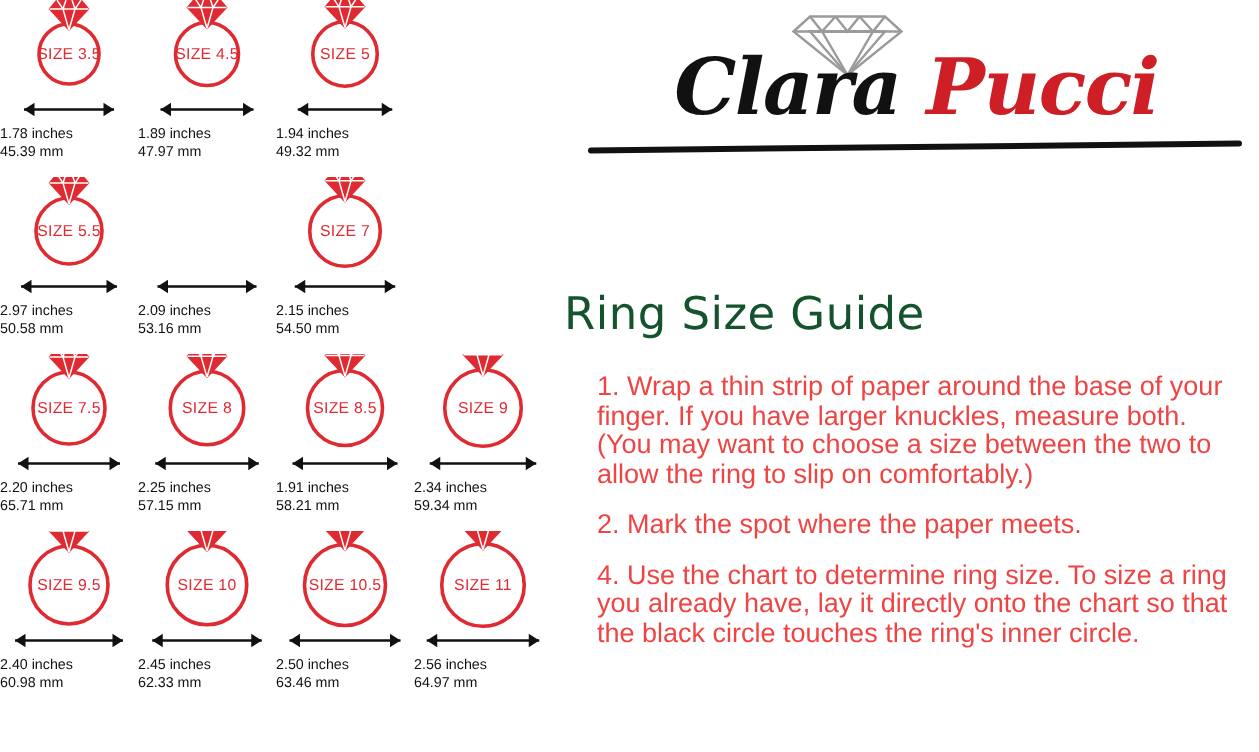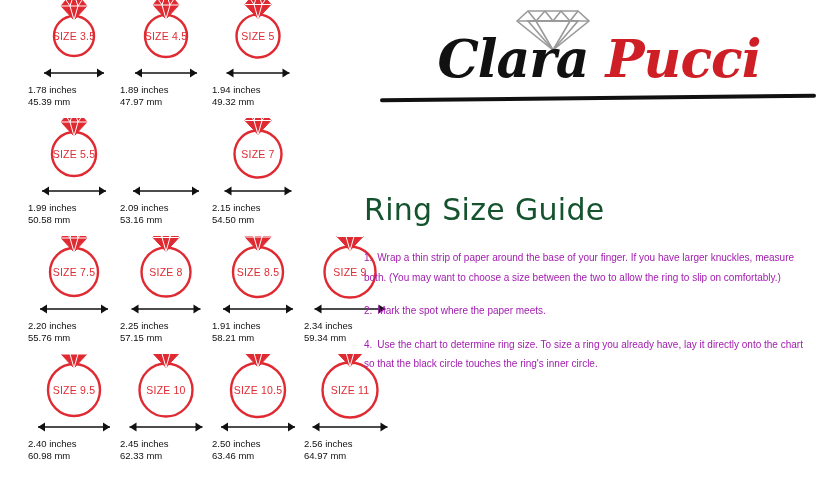--- a/index.html
+++ b/index.html
@@ -19,21 +19,20 @@
     height: 501px;
   }
 
   
   .chart {
     position: absolute;
     left: 0;
     top: 0;
     width: 368px;
     height: 501px;
-    padding-left: 28px;
   }
   .chart-row {
     display: flex;
     width: 368px;
     height: 118px;
   }
   .ring-cell {
     width: 92px;
     height: 118px;
     position: relative;
@@ -73,21 +72,21 @@
     width: 92px;
     text-align: left;
     font-size: 9.5px;
     line-height: 12px;
     color: #111111;
   }
 
   
   .right {
     position: absolute;
-    left: 352px;
+    left: 364px;
     top: 0;
     width: 471px;
     height: 356px;
   }
   .logo {
     position: absolute;
     left: 10px;
     top: 6px;
     width: 460px;
     height: 100px;
@@ -132,25 +131,26 @@
     font-family: "DejaVu Sans", sans-serif;
     letter-spacing: 0.3px;
   }
   .steps {
     position: absolute;
     left: 12px;
     top: 248px;
     width: 450px;
   }
   .step {
-    font-size: 10px;
+    font-size: 18px;
     line-height: 19.5px;
-    color: #a21caf;
+    color: #ef4444;
     margin-bottom: 14px;
     font-family: "Liberation Sans", sans-serif;
+    margin-left: 22px;
   }
   .step .num { margin-right: 5px; }
 </style>
 </head>
 <body>
 
 <div class="page">
 
   <div class="chart">
     <div class="chart-row" id="row0">
@@ -221,21 +221,21 @@
               <path d="M33,4 L59,4 M38,-2 L42,4 L46,18 M54,-2 L50,4 L46,18 M42,4 L44,-2 M50,4 L48,-2" fill="none" stroke="#ffffff" stroke-width="1"></path>
             </svg>
             <div class="ring-label">SIZE 5.5</div>
           </div>
           <div class="arrow-wrap"><svg width="92" height="14" viewBox="0 0 92 14">
               <path d="M14,7 L78,7" stroke="#111111" stroke-width="1.6"></path>
               <path d="M14,7 L21,2.5 L21,11.5 Z" fill="#111111"></path>
               <path d="M78,7 L71,2.5 L71,11.5 Z" fill="#111111"></path>
             </svg></div>
           <div class="measure">
-            <div>1.99 inches</div>
+            <div>2.97 inches</div>
             <div>50.58 mm</div>
           </div>
         </div>
         <div class="ring-cell">
           <div class="arrow-wrap"><svg width="92" height="14" viewBox="0 0 92 14">
               <path d="M13,7 L79,7" stroke="#111111" stroke-width="1.6"></path>
               <path d="M13,7 L20,2.5 L20,11.5 Z" fill="#111111"></path>
               <path d="M79,7 L72,2.5 L72,11.5 Z" fill="#111111"></path>
             </svg></div>
           <div class="measure">
@@ -273,21 +273,21 @@
             </svg>
             <div class="ring-label">SIZE 7.5</div>
           </div>
           <div class="arrow-wrap"><svg width="92" height="14" viewBox="0 0 92 14">
               <path d="M12,7 L80,7" stroke="#111111" stroke-width="1.6"></path>
               <path d="M12,7 L19,2.5 L19,11.5 Z" fill="#111111"></path>
               <path d="M80,7 L73,2.5 L73,11.5 Z" fill="#111111"></path>
             </svg></div>
           <div class="measure">
             <div>2.20 inches</div>
-            <div>55.76 mm</div>
+            <div>65.71 mm</div>
           </div>
         </div>
         <div class="ring-cell">
           <div class="ring-art">
             <svg class="ring-svg" width="92" height="72" viewBox="0 0 92 72">
               <circle cx="46" cy="36" r="24.5" fill="none" stroke="#e02a32" stroke-width="2.4"></circle>
               <path d="M33,1.5 L38,-4.5 L54,-4.5 L59,1.5 L46,15.5 Z" fill="#e02a32" stroke="#e02a32" stroke-width="1"></path>
               <path d="M33,1.5 L59,1.5 M38,-4.5 L42,1.5 L46,15.5 M54,-4.5 L50,1.5 L46,15.5 M42,1.5 L44,-4.5 M50,1.5 L48,-4.5" fill="none" stroke="#ffffff" stroke-width="1"></path>
             </svg>
             <div class="ring-label">SIZE 8</div>

